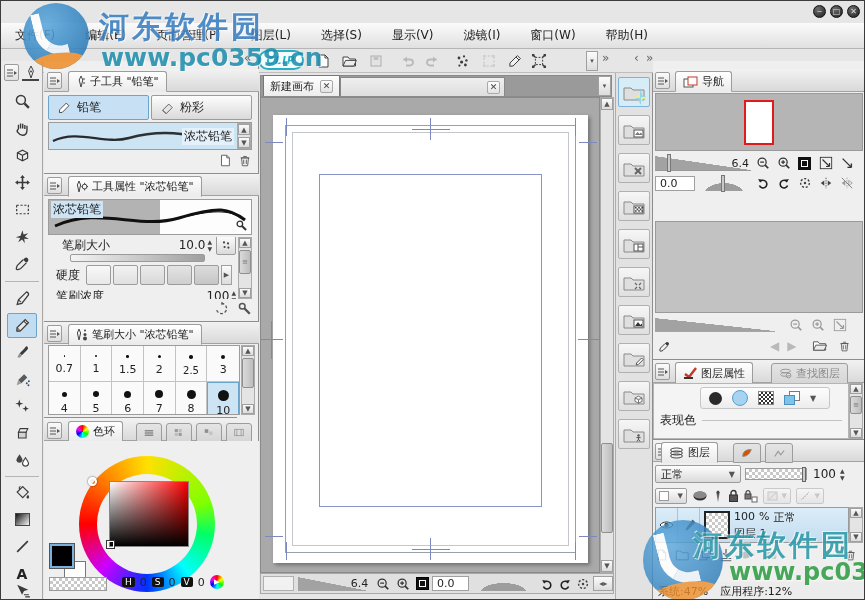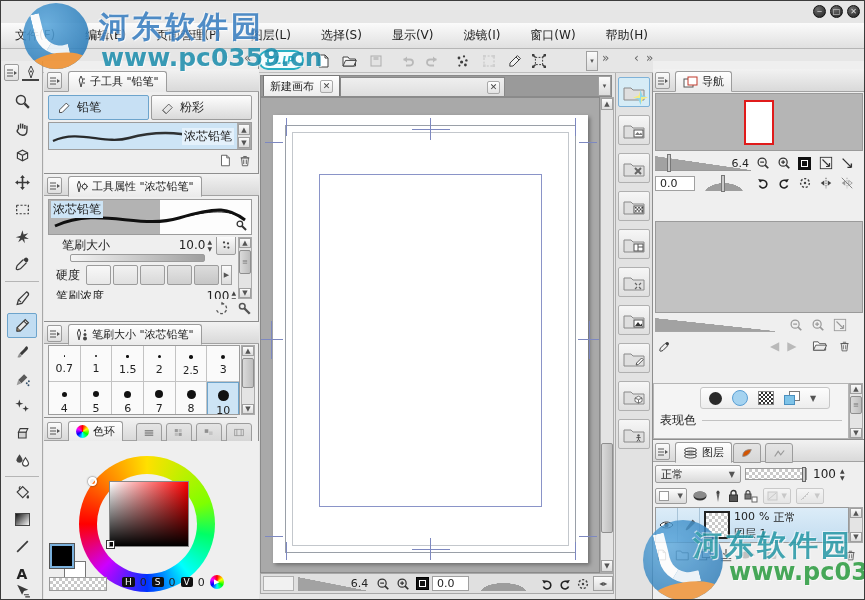--- a/index.html
+++ b/index.html
@@ -794,20 +794,43 @@
         </svg>
       </div>
     <div class="ic" style="width:20px;height:16px;margin-left:4px">
         <svg width="13" height="14" viewBox="0 0 16 16">
           <path d="M4 5 h8 l-1 9 H5 Z" fill="#eee" stroke="#555"></path>
           <path d="M3 5 h10 M6 3.4 h4 M6.5 7 v5 M9.5 7 v5" stroke="#555" fill="none"></path>
         </svg>
       </div>
   </div>
 
+  <div class="abs phdr" style="left:652px;top:358px;width:213px;height:24px;border-top:1px solid #8e8e8e">
+    <div class="mbtn abs" style="left:2px;top:3px">
+        <svg width="11" height="10" viewBox="0 0 11 10">
+          <path d="M1 2 h6 M1 5 h6 M1 8 h6" stroke="#555"></path>
+          <path d="M8 3 l3 2 -3 2 Z" fill="#555"></path>
+        </svg>
+      </div>
+    <div class="ptab abs" style="left:22px;top:2px;height:22px">
+      <svg width="14" height="12" viewBox="0 0 14 12">
+          <path d="M2 7 L6 10 L13 1" fill="none" stroke="#c0392b" stroke-width="2.4"></path>
+          <path d="M1 11 h9" stroke="#333" stroke-width="2"></path>
+        </svg>
+      <span>图层属性</span>
+    </div>
+    <div class="ptab dim abs" style="left:118px;top:3px;height:21px">
+      <svg width="13" height="11" viewBox="0 0 13 11">
+          <ellipse cx="6.5" cy="3" rx="5" ry="1.8" fill="none" stroke="#9a9a9a"></ellipse>
+          <ellipse cx="6.5" cy="6.5" rx="5" ry="1.8" fill="none" stroke="#9a9a9a"></ellipse>
+          <circle cx="9.5" cy="7.5" r="2.4" fill="none" stroke="#9a9a9a"></circle>
+        </svg>
+      <span>查找图层</span>
+    </div>
+  </div>
   <div class="abs" style="left:652px;top:382px;width:196px;height:56px;background:#f4f4f4;border:1px solid #b5b5b5">
     <div style="display:flex;align-items:center;gap:10px;margin:3px 8px 0 46px;border:1px solid #c6c6c6;background:linear-gradient(#fdfdfd,#ededed);border-radius:3px;padding:2px 8px;width:130px">
       <div style="width:13px;height:13px;border-radius:50%;background:#2a2a2a"></div>
       <div style="width:16px;height:16px;border-radius:50%;background:#a5d3f0;border:1px solid #5a9fd4"></div>
       <div class="checker small" style="width:16px;height:14px;background-color:#fff;border:1px solid #888;background-image:linear-gradient(45deg,#333 25%,transparent 25%,transparent 75%,#333 75%),linear-gradient(45deg,#333 25%,transparent 25%,transparent 75%,#333 75%);background-size:4px 4px;background-position:0 0,2px 2px"></div>
       <div style="position:relative;width:16px;height:14px">
           <div style="position:absolute;right:0;top:0;width:11px;height:10px;background:#fff;border:1px solid #7a7a7a"></div>
           <div style="position:absolute;left:0;bottom:0;width:11px;height:10px;background:#7ec3e8;border:1px solid #4a90c0"></div>
         </div>
       <span style="color:#555;font-size:8px">▼</span>
@@ -823,21 +846,21 @@
     <div class="arrbox" style="width:12px;height:10px;position:absolute;bottom:0">▼</div>
   </div>
 
   <div class="abs phdr" style="left:652px;top:438px;width:213px;height:23px;border-top:1px solid #8e8e8e">
     <div class="mbtn abs" style="left:2px;top:3px">
         <svg width="11" height="10" viewBox="0 0 11 10">
           <path d="M1 2 h6 M1 5 h6 M1 8 h6" stroke="#555"></path>
           <path d="M8 3 l3 2 -3 2 Z" fill="#555"></path>
         </svg>
       </div>
-    <div class="ptab abs" style="left:22px;top:2px;height:21px">
+    <div class="ptab abs" style="left:8px;top:2px;height:21px">
       <svg width="15" height="12" viewBox="0 0 15 12">
           <ellipse cx="7.5" cy="3" rx="6" ry="2" fill="none" stroke="#444"></ellipse>
           <ellipse cx="7.5" cy="6" rx="6" ry="2" fill="none" stroke="#444"></ellipse>
           <ellipse cx="7.5" cy="9" rx="6" ry="2" fill="none" stroke="#444"></ellipse>
         </svg>
       <span>图层</span>
     </div>
     <div class="ptab dim abs" style="left:80px;top:3px;height:20px;width:28px">
         <svg width="14" height="12" viewBox="0 0 14 12">
           <path d="M2 10 C2 4 6 2 12 2 C10 8 6 10 2 10 Z" fill="#d35400" stroke="#8a8a8a"></path>
@@ -950,20 +973,24 @@
     <svg width="16" height="12" viewBox="0 0 18 13" class="grayicon">
         <rect x="2" y="3" width="13" height="8" rx="1.5" fill="#999"></rect>
         <circle cx="8.5" cy="7" r="2.6" fill="#ddd"></circle>
       </svg>
     <svg width="13" height="14" viewBox="0 0 16 16" style="margin-left:auto;margin-right:6px">
         <path d="M4 5 h8 l-1 9 H5 Z" fill="#eee" stroke="#555"></path>
         <path d="M3 5 h10 M6 3.4 h4 M6.5 7 v5 M9.5 7 v5" stroke="#555" fill="none"></path>
       </svg>
   </div>
 
+  <div class="abs" style="left:652px;top:581px;width:213px;height:19px;background:#ececec;display:flex;align-items:center;gap:12px;padding-left:5px;font-size:11px">
+    <span>系统:47%</span>
+    <span>应用程序:12%</span>
+  </div>
 
   <div class="abs wm" style="left:22px;top:0;width:300px;height:72px">
     <div class="abs" style="left:0;top:2px;width:66px;height:66px;border-radius:50%;background:radial-gradient(circle at 35% 32%,#5aa7dc,#1e6fae);overflow:hidden">
       <div style="position:absolute;left:12px;top:8px;width:30px;height:46px;border-left:9px solid #fff;border-bottom:9px solid rgba(255,255,255,.9);border-radius:0 0 0 26px;transform:rotate(-14deg)"></div>
       <div style="position:absolute;left:6px;bottom:-6px;width:58px;height:22px;background:#ef8f2d;border-radius:50% 50% 0 0;transform:rotate(-8deg)"></div>
     </div>
     <span class="wm-name" style="position:absolute;left:76px;top:6px;font-size:30px;color:#3a7fc1">河东软件园</span>
     <span class="wm-url" style="position:absolute;left:78px;top:42px;font-size:25px;color:#1f8fae">www.pc0359.cn</span>
   </div>
   <div class="abs wm" style="left:640px;top:515px;width:225px;height:85px">

